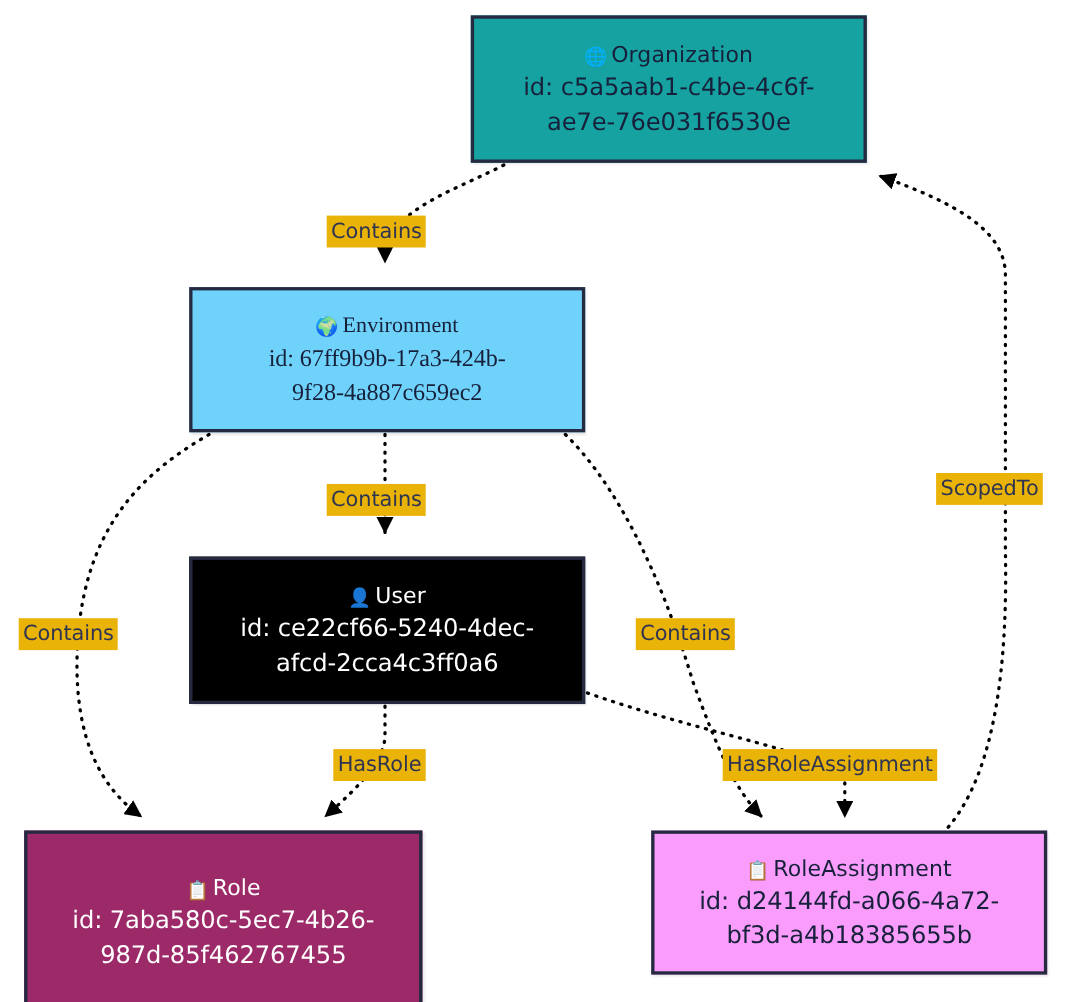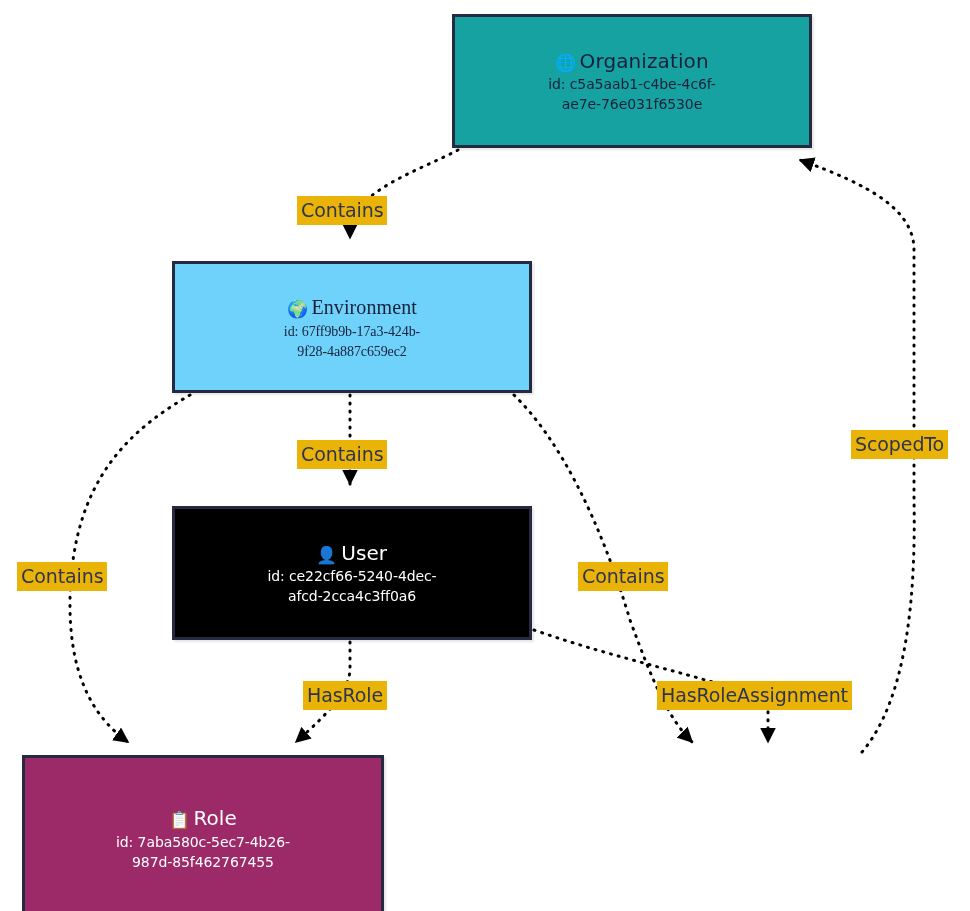--- a/index.html
+++ b/index.html
@@ -41,21 +41,21 @@
     font-size: 20px;
     letter-spacing: 0.1px;
     white-space: nowrap;
   }
   .node .title .glyph {
     font-size: 17px;
     margin-right: 3px;
     vertical-align: -1px;
   }
   .node .idline {
-    font-size: 14px;
+    font-size: 22px;
     letter-spacing: -0.1px;
     white-space: nowrap;
   }
   .dark-text { color: #17203a; }
   .light-text { color: #ffffff; }
 
   .edge-label {
     position: absolute;
     background: #eab308;
     color: #2f3550;
@@ -91,21 +91,21 @@
       <path d="M 190 395 C 130 430, 72 480, 70 600 C 69 670, 90 715, 128 742" marker-end="url(#arrow)"></path>
 
       <path d="M 514 395 C 560 440, 600 520, 630 620 C 652 680, 668 718, 692 742" marker-end="url(#arrow)"></path>
 
       <path d="M 350 642 L 350 668 C 350 690, 330 712, 296 742" marker-end="url(#arrow)"></path>
 
       <path d="M 534 630 C 620 660, 700 675, 768 700 L 768 742" marker-end="url(#arrow)"></path>
     </g>
   </svg>
 
-  <div class="node dark-text" style="left:452px; top:14px; width:360px; height:134px; background:#17a2a2;">
+  <div class="node dark-text" style="left:428px; top:14px; width:360px; height:134px; background:#17a2a2;">
     <div class="title">
       <span class="glyph">🌐</span><span>Organization</span>
     </div>
     <div class="idline">id: c5a5aab1-c4be-4c6f-</div>
     <div class="idline">ae7e-76e031f6530e</div>
   </div>
 
   <div class="node dark-text" style="left:172px; top:261px; width:360px; height:132px; background:#6fd2fb;font-family:Liberation Serif, serif;">
     <div class="title">
       <span class="glyph">🌍</span><span>Environment</span>
@@ -123,20 +123,27 @@
   </div>
 
   <div class="node light-text" style="left:22px; top:755px; width:362px; height:167px; background:#9c2a69;">
     <div class="title">
       <span class="glyph">📋</span><span>Role</span>
     </div>
     <div class="idline">id: 7aba580c-5ec7-4b26-</div>
     <div class="idline">987d-85f462767455</div>
   </div>
 
+  <div class="node dark-text" style="left:592px; top:755px; width:360px; height:131px; background:#f99cfb;">
+    <div class="title">
+      <span class="glyph">📋</span><span>RoleAssignment</span>
+    </div>
+    <div class="idline">id: d24144fd-a066-4a72-</div>
+    <div class="idline">bf3d-a4b18385655b</div>
+  </div>
 
   <div class="edge-label" style="left:297px; top:196px;">Contains</div>
 
   <div class="edge-label" style="left:851px; top:430px;">ScopedTo</div>
 
   <div class="edge-label" style="left:297px; top:440px;">Contains</div>
 
   <div class="edge-label" style="left:17px; top:562px;">Contains</div>
 
   <div class="edge-label" style="left:578px; top:562px;">Contains</div>

